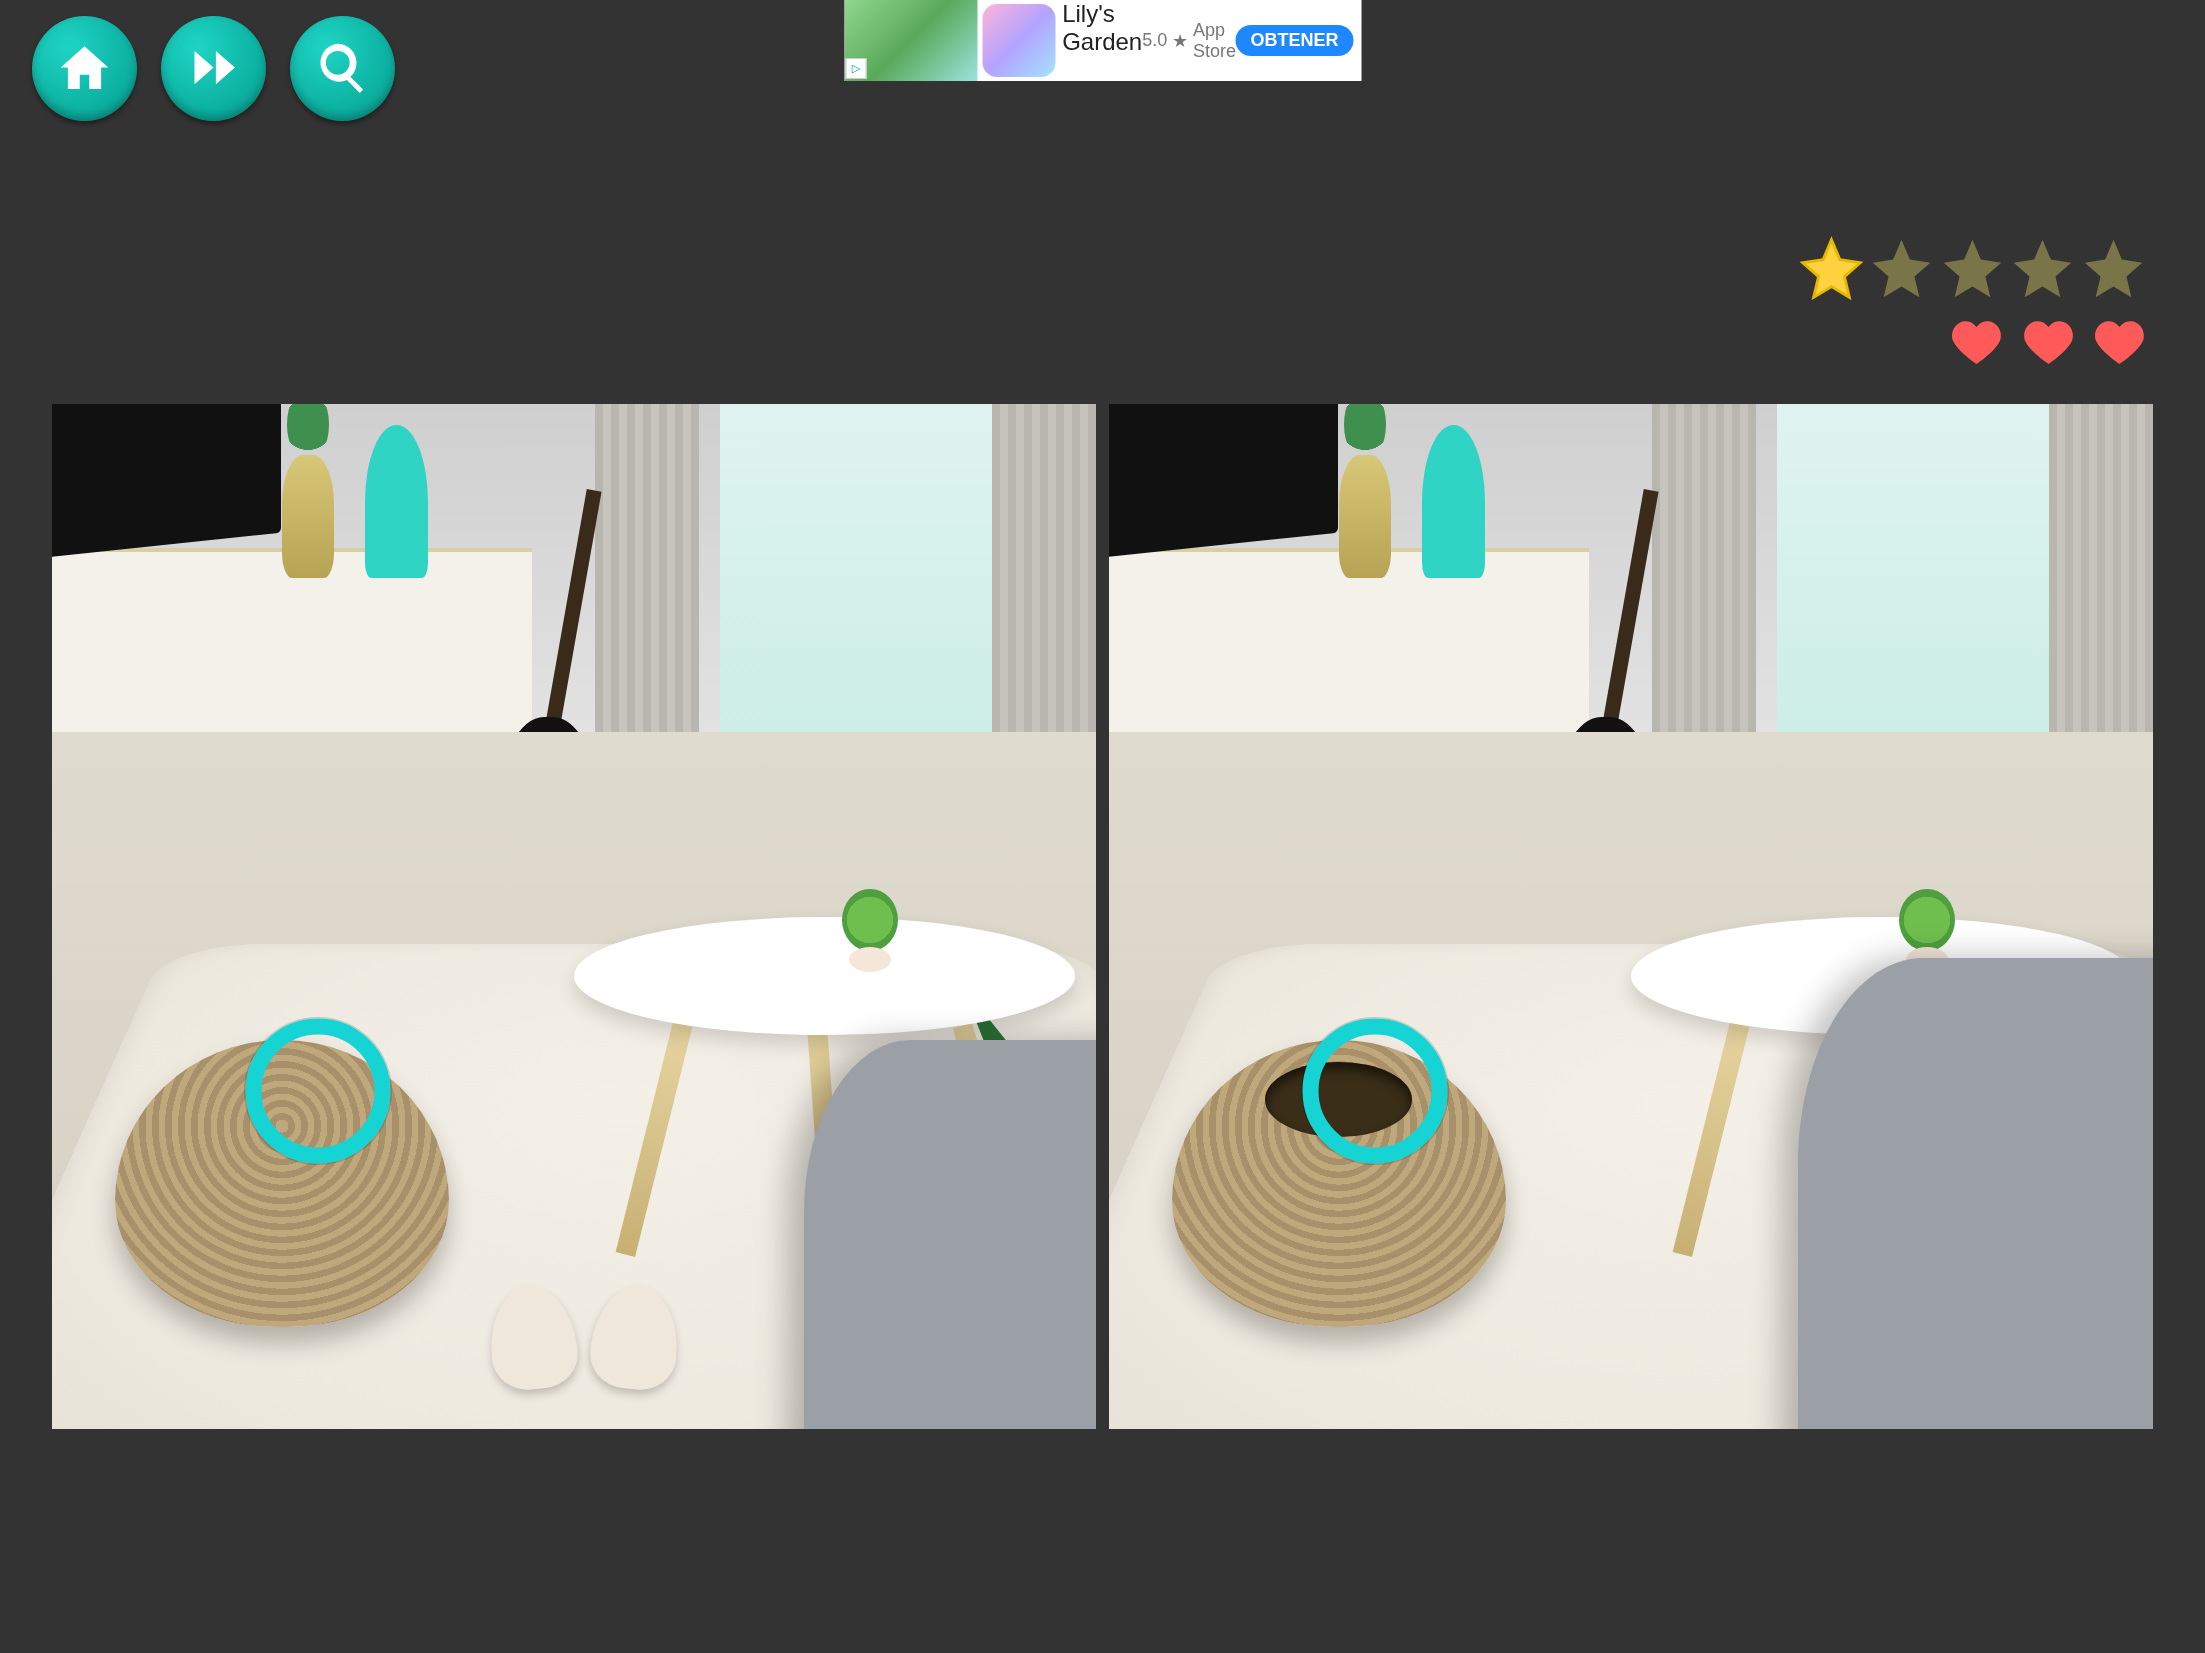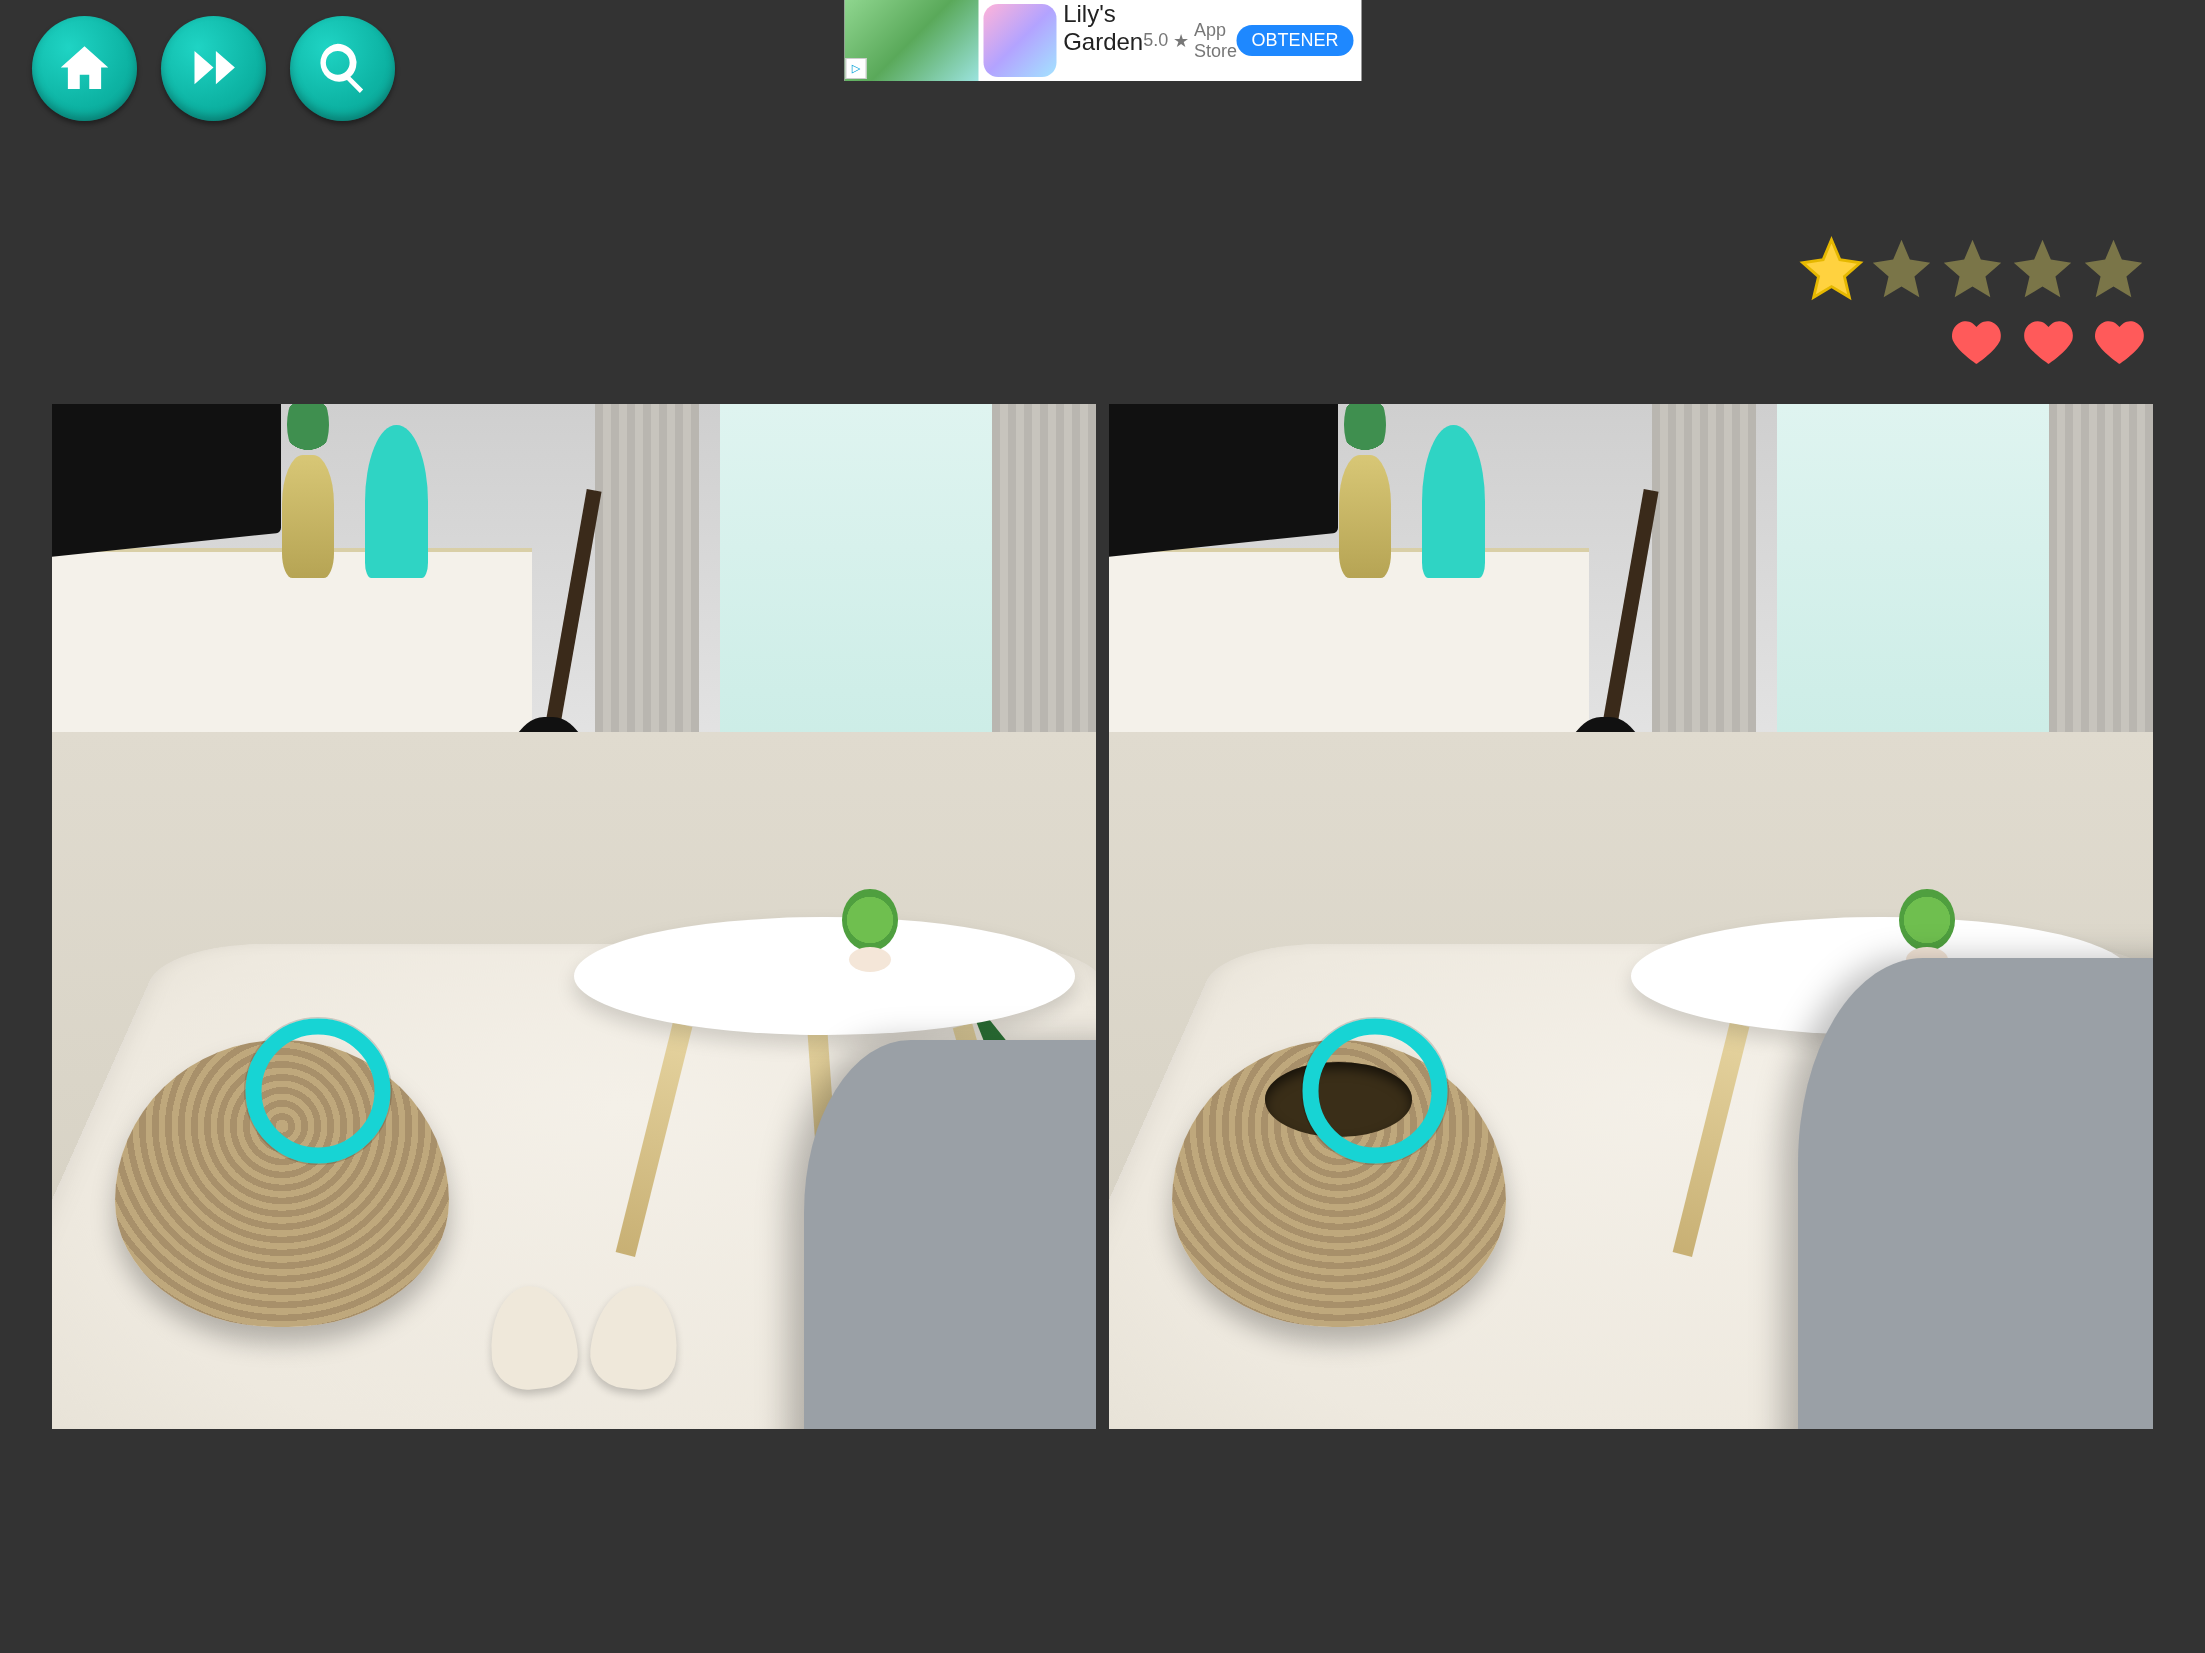--- a/index.html
+++ b/index.html
@@ -71,21 +71,21 @@
   .ad-sub { font-size: 18px; color:#777; display:flex; align-items:center; gap:4.8px;justify-content:center;}
   .ad-star { color:#777; font-size:18px; }
   .ad-cta {
     align-self: center;
     margin-right: 8px;
     background:#1e88ff;
     color:#fff;
     border-radius: 16px;
     padding: 4.8px 14.5px;
     font-size: 18px;
-    font-weight: 400;
+    font-weight: 700;
   }
 
   
   .status {
     position: absolute;
     right: 57px;
     top: 234px;
     text-align: right;
   }
   .stars-row { display:flex; gap:1.6px; justify-content:flex-end; margin-bottom: 11.3px;}

